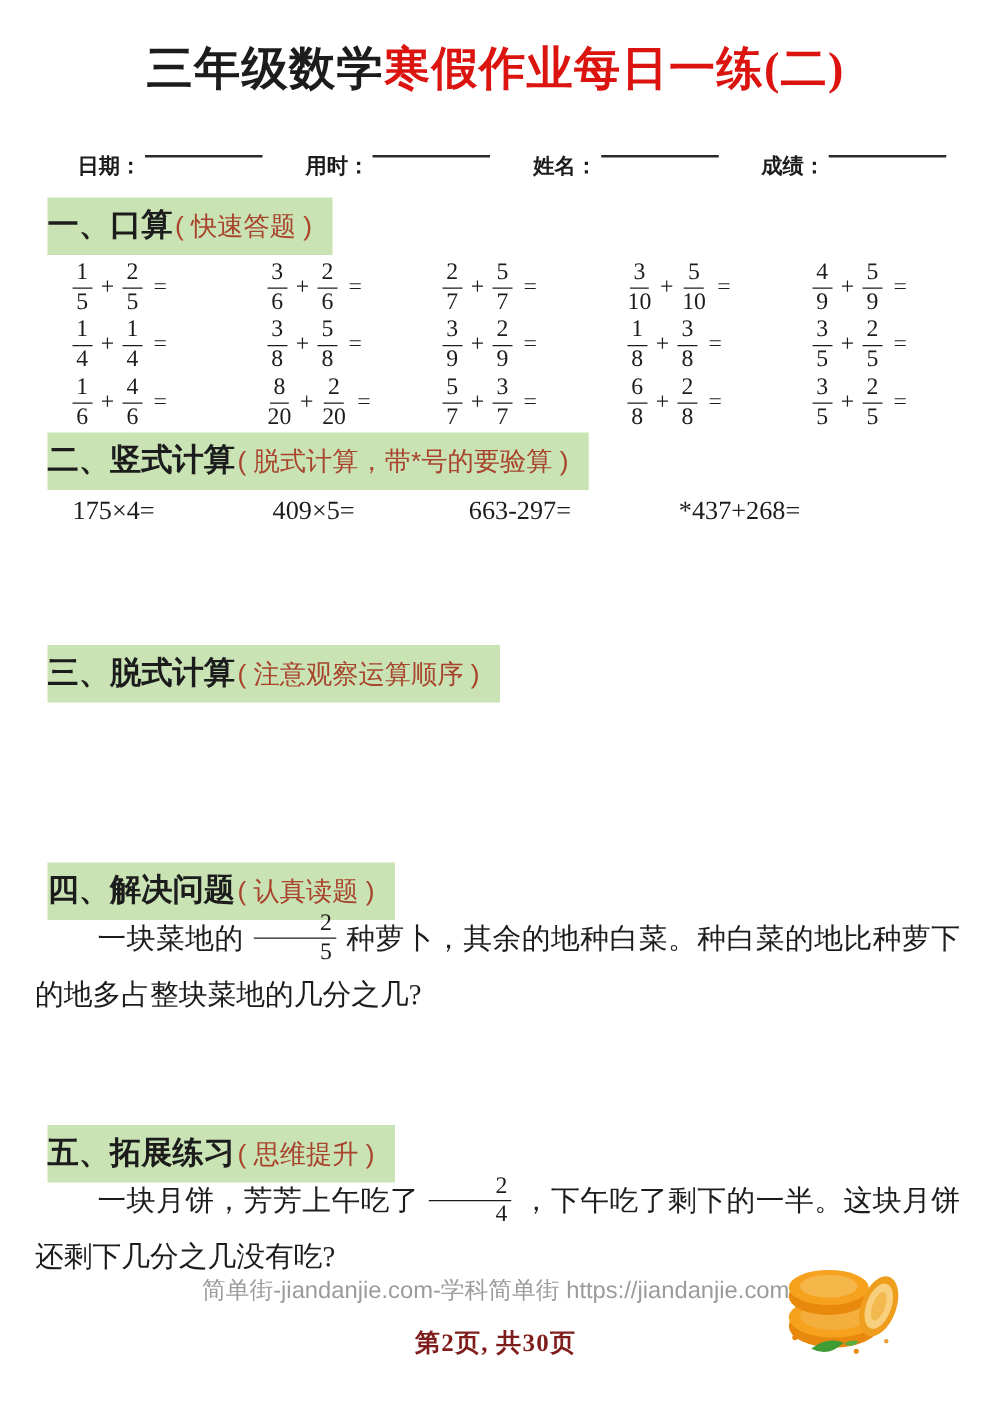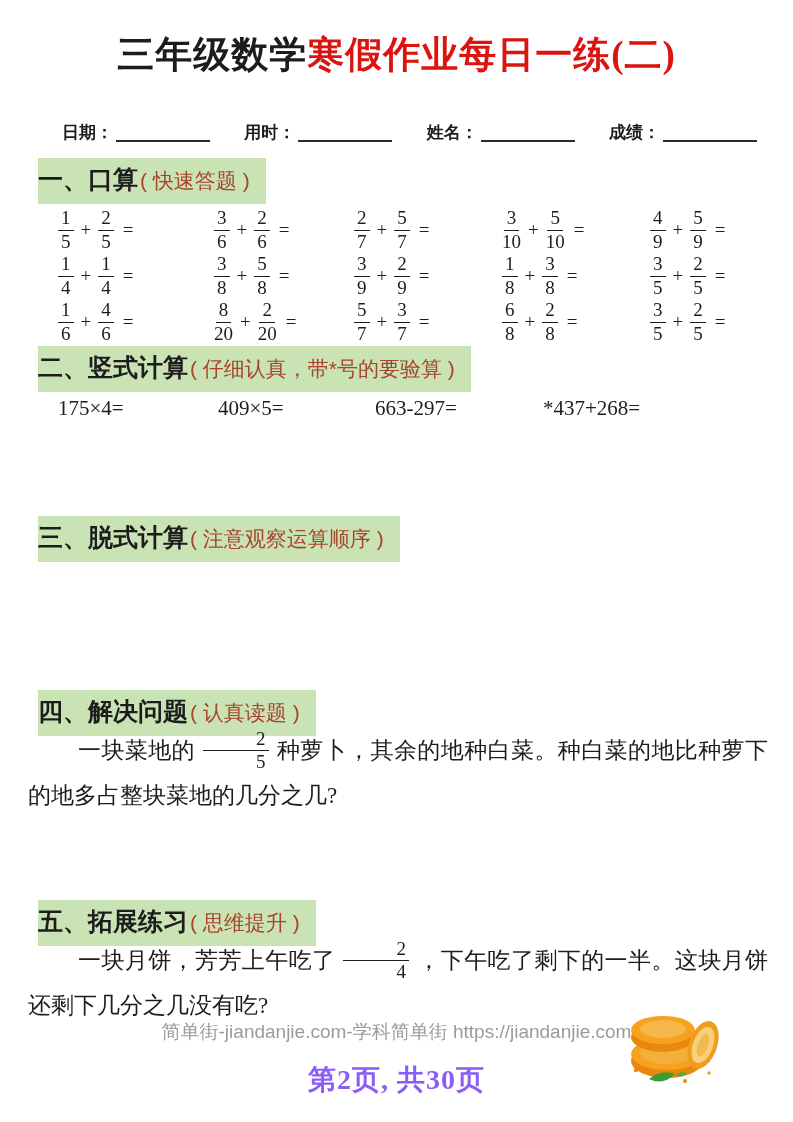--- a/index.html
+++ b/index.html
@@ -21,21 +21,21 @@
     font-size:37px;font-weight:bold;letter-spacing:1px;white-space:nowrap;
   }
   .title .t-red{color:var(--title_red);}
 
   
   .info-row{
     position:absolute;top:121px;left:62px;right:36px;
     display:flex;justify-content:space-between;
     font-family:"Liberation Sans",sans-serif;font-weight:bold;font-size:17px;
   }
-  .info-field{display:flex;align-items:flex-end;}
+  .info-field{display:flex;align-items:flex-start;}
   .info-line{display:inline-block;width:94px;height:3px;border-bottom:2px solid #2a2a2a;margin:0 0 2px 3px;}
 
   
   .sec-head{
     position:absolute;left:38px;display:inline-block;
     background:var(--highlight_green);padding:5px 16px 8px 0;white-space:nowrap;
   }
   .sec-head .h{font-size:25px;font-weight:bold;font-family:"Liberation Sans",sans-serif;}
   .sec-head .hint{font-size:21px;color:var(--hint_red);margin-left:2px;font-family:"Liberation Sans",sans-serif;}
   .sh1{top:158px;} .sh2{top:346px;} .sh3{top:516px;} .sh4{top:690px;} .sh5{top:900px;}
@@ -70,21 +70,21 @@
   .ext-para{top:940px;}
 
   
   .watermark{
     position:absolute;top:1019px;left:0;right:0;text-align:center;
     color:var(--watermark_gray);font-size:19px;
     font-family:"Liberation Sans",sans-serif;white-space:nowrap;
   }
   .page-info{
     position:absolute;top:1061px;left:0;right:0;text-align:center;
-    color:#8b5cf6;font-size:28px;font-weight:bold;letter-spacing:1px;font-family:Liberation Serif, serif;
+    color:#7f1d1d;font-size:20px;font-weight:bold;letter-spacing:1px;font-family:Liberation Serif, serif;
   }
   .mooncake{position:absolute;left:623px;top:997px;width:108px;height:94px;}
 </style>
 </head>
 <body>
 
 <div class="page">
 
   <div class="title"><span>三年级数学</span><span class="t-red">寒假作业每日一练(二)</span></div>
 
@@ -291,21 +291,21 @@
       <span class="op">+</span>
       <span class="frac">
           <span class="num">2</span>
           <span class="den">5</span>
         </span>
       <span class="op eq">=</span>
     </div>
   </div>
 
   <div class="sec-head sh2">
-    <span class="h">二、竖式计算</span><span class="hint">( 仔细认真，带*号的要验算 )</span>
+    <span class="h">二、竖式计算</span><span class="hint">( 脱式计算，带*号的要验算 )</span>
   </div>
   <div class="calc-row calc-vertical">
     <span>175×4=</span>
     <span>409×5=</span>
     <span>663-297=</span>
     <span>*437+268=</span>
   </div>
 
   <div class="sec-head sh3">
     <span class="h">三、脱式计算</span><span class="hint">( 注意观察运算顺序 )</span>

